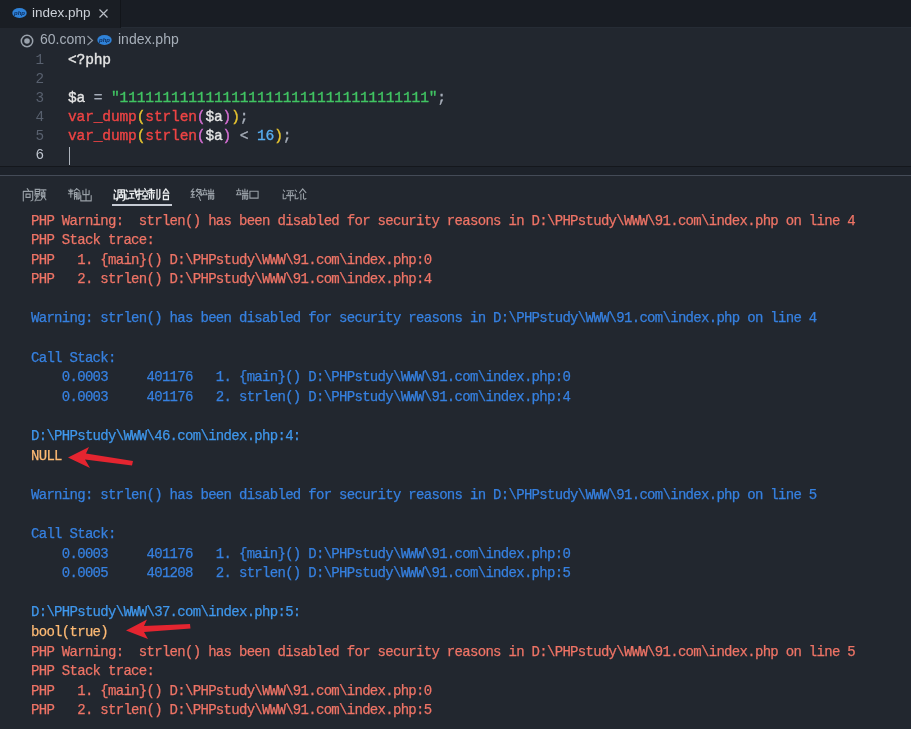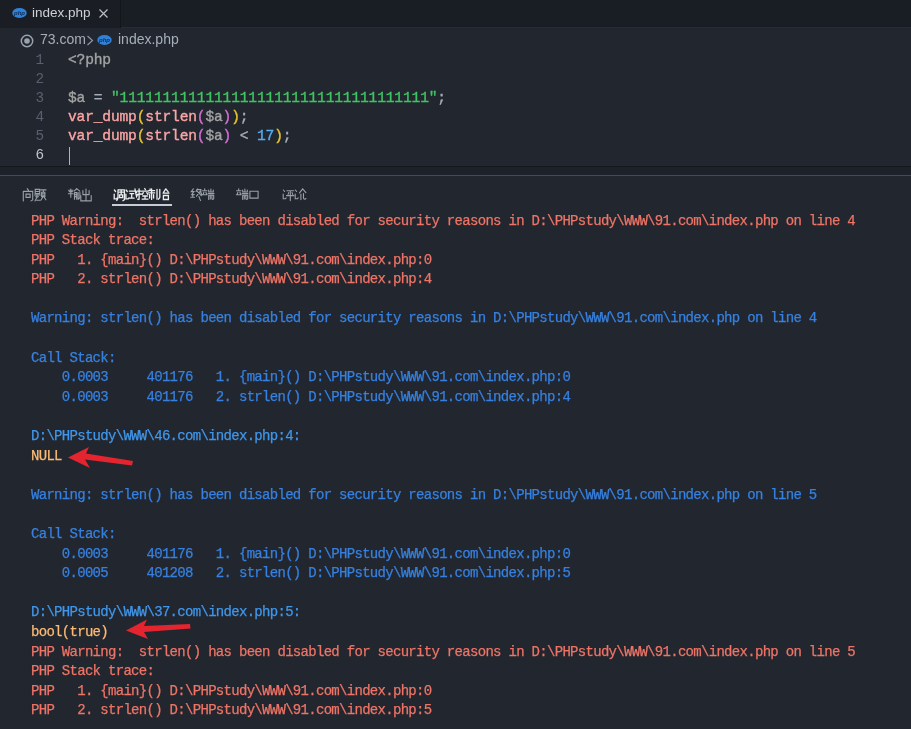--- a/index.html
+++ b/index.html
@@ -16,22 +16,22 @@
   
   #editor{position:absolute;left:0;top:51px;width:911px;height:115px;background:#22272f;}
   .lnum{position:absolute;width:44px;text-align:right;font:14.3px "Liberation Mono",monospace;color:#58606e;line-height:19px;}
   .code{position:absolute;left:68px;font:14.6px "Liberation Mono",monospace;letter-spacing:-0.17px;color:#b9c0cb;line-height:19px;white-space:pre;-webkit-text-stroke:0.35px;}
   #belowband{position:absolute;left:0;top:166px;width:911px;height:9px;background:#1d222a;border-top:1px solid #14171c;}
   #panelborder{position:absolute;left:0;top:175px;width:911px;height:1px;background:#444b57;}
   
   #panelhead{position:absolute;left:0;top:176px;width:911px;height:34px;background:#22272f;}
   #console{position:absolute;margin:0;left:31px;top:211.5px;font:14px "Liberation Mono",monospace;letter-spacing:-0.7px;line-height:19.6px;-webkit-text-stroke:0.25px;white-space:pre;}
   .r{color:#ef7466;} .b{color:#3680e0;text-align:right;} .b2{color:#fdba74;} .t{color:#3f97ec;}
-  .grn{color:#41c463;} .yel{color:#fca5a5;} .gld{color:#e6c430;} .orc{color:#d46ed2;}
-  .blu{color:#57aef2;} .gry{color:#a7aeb9;} .wht{color:#a3a3a3;}
+  .grn{color:#41c463;} .yel{color:#ef4444;} .gld{color:#e6c430;} .orc{color:#d46ed2;}
+  .blu{color:#57aef2;} .gry{color:#a7aeb9;} .wht{color:#e5e5e5;}
 </style>
 </head>
 <body>
 
 <div id="tabbar">
   <div id="tab">
     <svg class="abs" style="left:12px;top:8px" width="15" height="10" viewBox="0 0 15 10">
       <ellipse cx="7.5" cy="5" rx="7.2" ry="4.9" fill="#2f82d8"></ellipse>
       <text x="7.5" y="7.2" font-family="Liberation Sans" font-size="6" font-weight="bold" font-style="italic" fill="#0d2c5a" text-anchor="middle">php</text>
     </svg>
@@ -41,38 +41,38 @@
     </svg>
   </div>
   <div class="hline"></div>
 </div>
 
 <div id="crumb">
   <svg class="abs" style="left:20px;top:5.5px" width="14" height="14" viewBox="0 0 14 14">
     <circle cx="7" cy="7" r="5.7" fill="none" stroke="#9aa2ac" stroke-width="1.5"></circle>
     <circle cx="7" cy="7" r="2.8" fill="#9aa2ac"></circle>
   </svg>
-  <span class="crumbtxt" style="left:40px">73.com</span>
+  <span class="crumbtxt" style="left:40px">60.com</span>
   <svg class="abs" style="left:85px;top:7px" width="10" height="11" viewBox="0 0 10 11">
     <path d="M2.5 1 L7.5 5.5 L2.5 10" stroke="#8f97a2" stroke-width="1.2" fill="none"></path>
   </svg>
   <svg class="abs" style="left:97px;top:7px" width="15" height="10" viewBox="0 0 15 10">
     <ellipse cx="7.5" cy="5" rx="7.2" ry="4.9" fill="#2f82d8"></ellipse>
     <text x="7.5" y="7.2" font-family="Liberation Sans" font-size="6" font-weight="bold" font-style="italic" fill="#0d2c5a" text-anchor="middle">php</text>
   </svg>
   <span class="crumbtxt" style="left:118px">index.php</span>
 </div>
 
 <div id="editor">
   <div class="lnum" style="top:0">1<br>2<br>3<br>4<br>5<br><span style="color:#bfc5cf">6</span></div>
   <div class="code" style="top:0"><span class="wht">&lt;?php</span>
 
 <span class="wht">$a</span> <span class="gry">=</span> <span class="grn">"111111111111111111111111111111111111"</span><span class="gry">;</span>
 <span class="yel">var_dump</span><span class="gld">(</span><span class="yel">strlen</span><span class="orc">(</span><span class="wht">$a</span><span class="orc">)</span><span class="gld">)</span><span class="gry">;</span>
-<span class="yel">var_dump</span><span class="gld">(</span><span class="yel">strlen</span><span class="orc">(</span><span class="wht">$a</span><span class="orc">)</span> <span class="gry">&lt;</span> <span class="blu">17</span><span class="gld">)</span><span class="gry">;</span>
+<span class="yel">var_dump</span><span class="gld">(</span><span class="yel">strlen</span><span class="orc">(</span><span class="wht">$a</span><span class="orc">)</span> <span class="gry">&lt;</span> <span class="blu">16</span><span class="gld">)</span><span class="gry">;</span>
 </div>
   <div class="abs" style="left:68.5px;top:95.5px;width:1.5px;height:18px;background:#aeb4bd"></div>
 </div>
 <div id="belowband"></div>
 <div id="panelborder"></div>
 
 <div id="panelhead">
   <svg id="cjk" class="abs" style="left:0;top:0" width="911" height="34" viewBox="0 0 911 34">
     <defs>
       <g id="g_wen">

